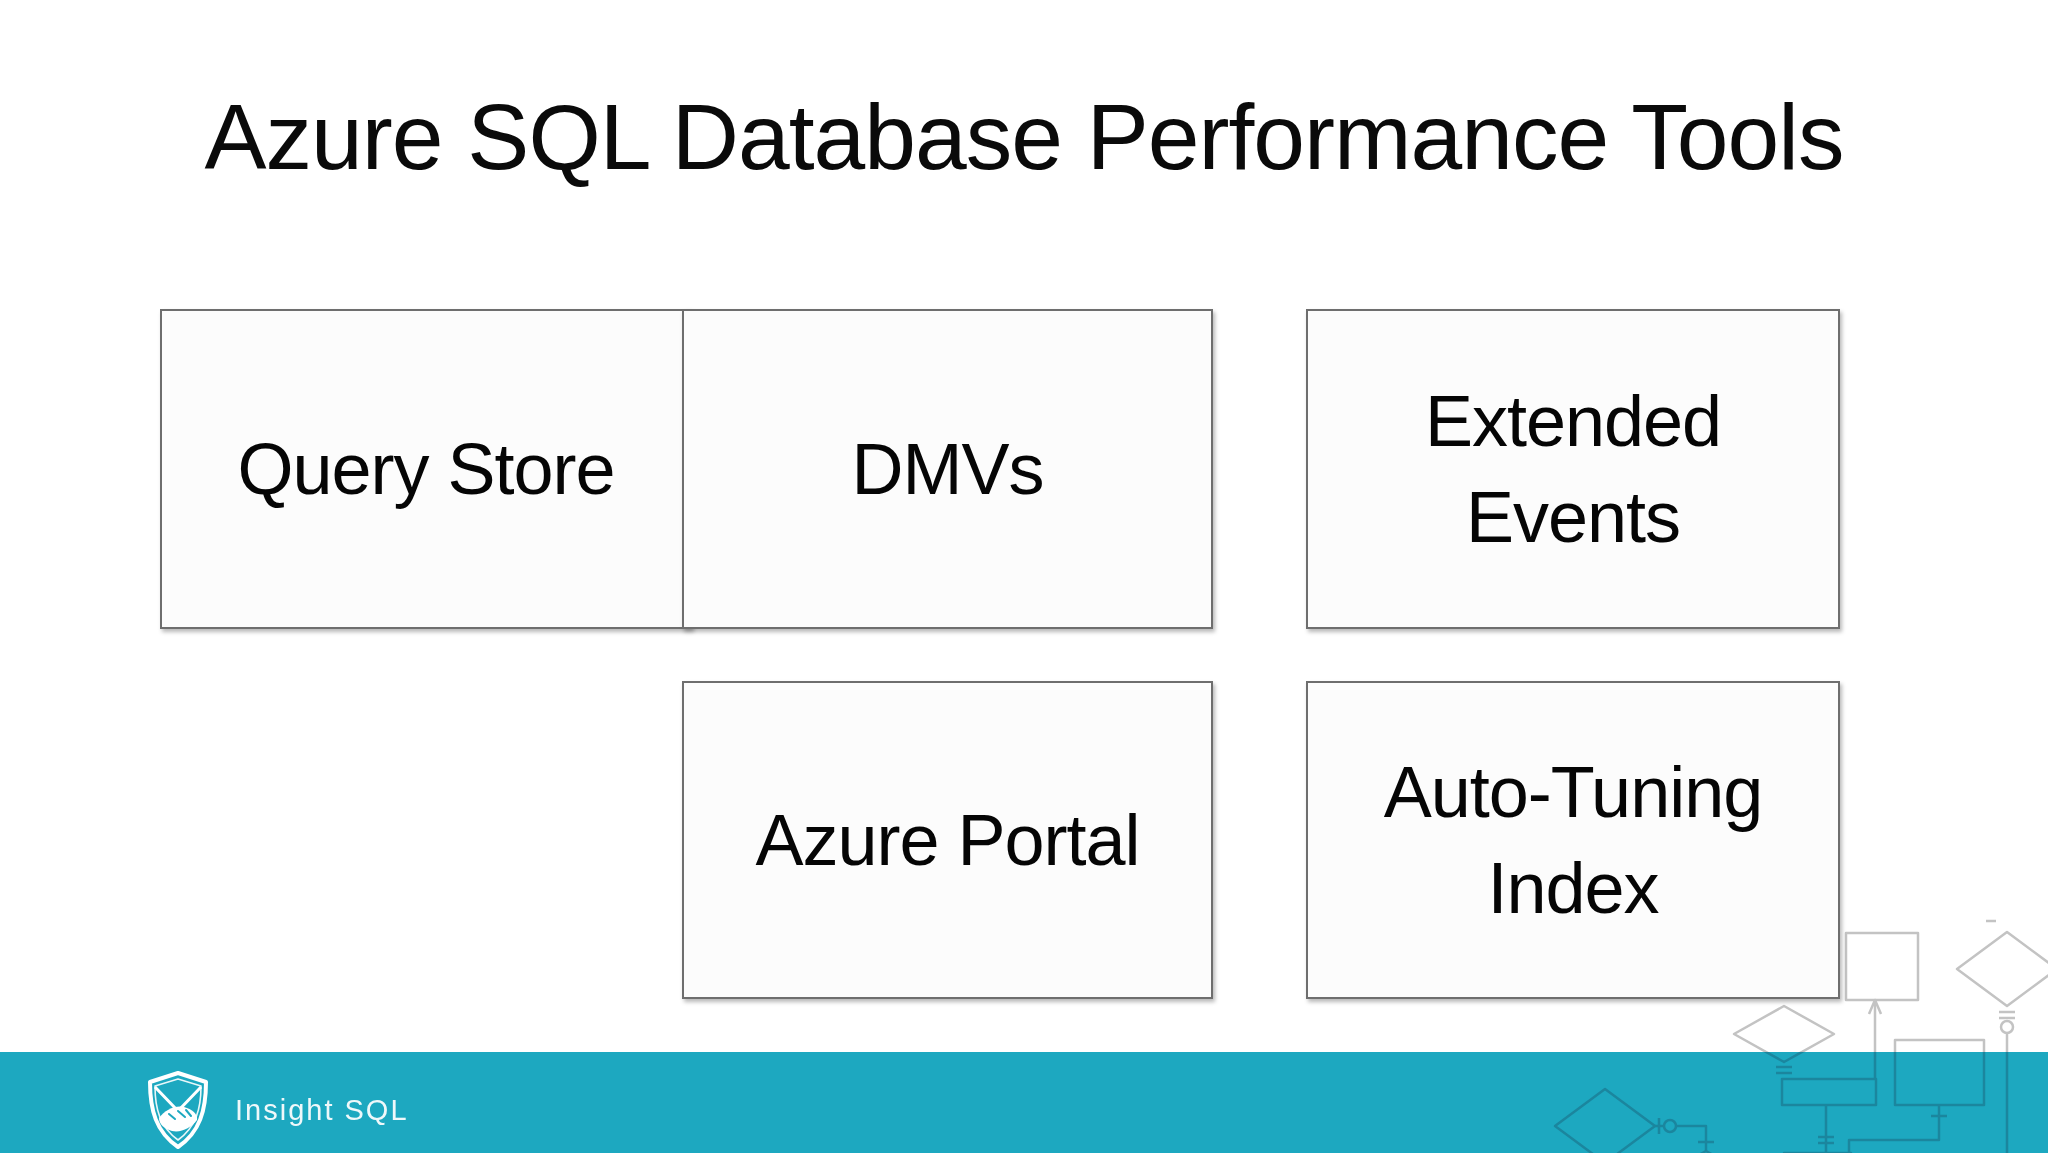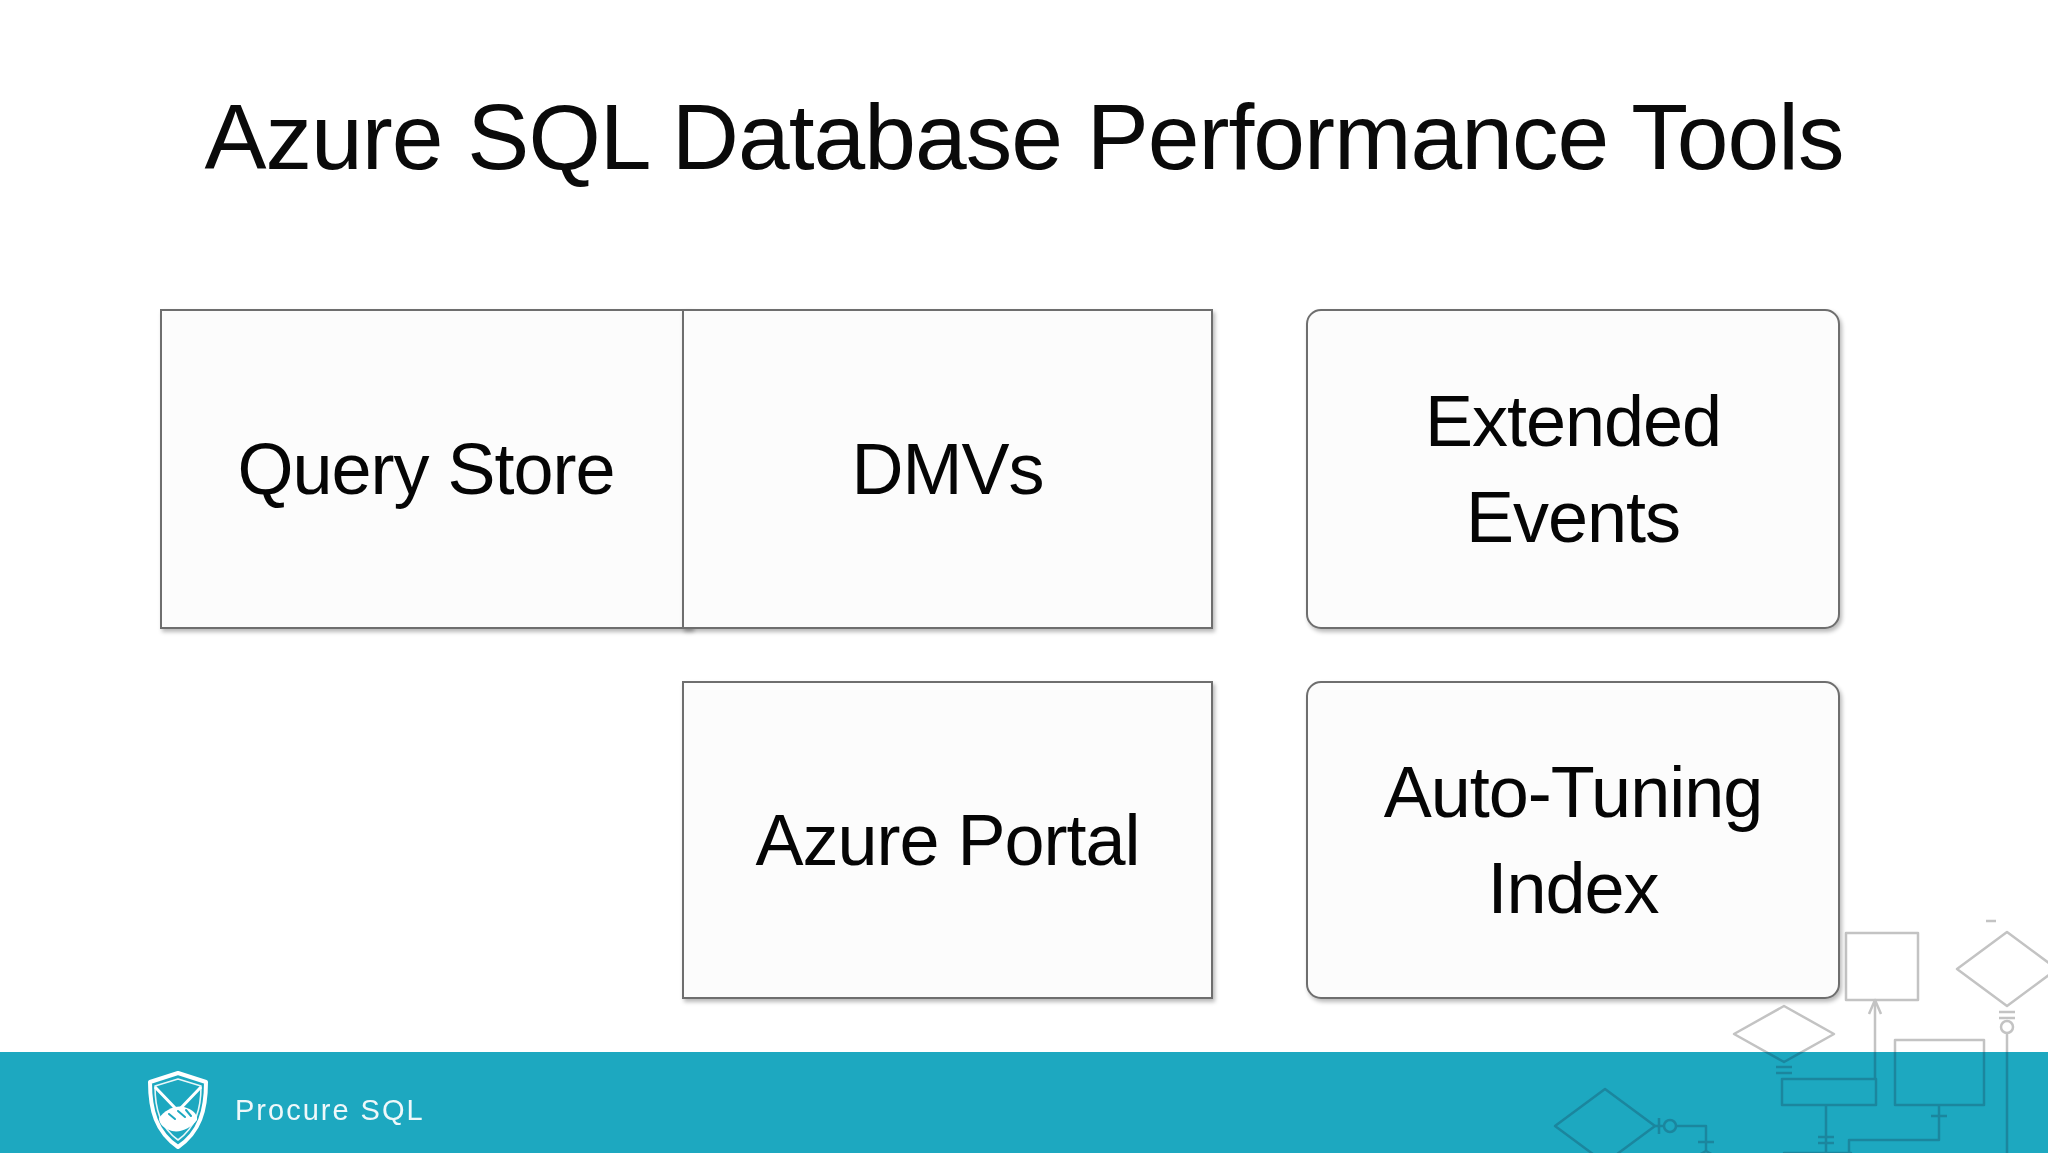--- a/index.html
+++ b/index.html
@@ -43,21 +43,21 @@
     line-height: 1.34;
     letter-spacing: -1px;
     white-space: pre-line;
     color: #050505;
   }
 
   .box-r1 { top: 293px; height: 320px; }
   .box-r2 { top: 665px; height: 318px; }
   .box-c1 { left: 160px;  width: 532px; }
   .box-c2 { left: 682px;  width: 531px; }
-  .box-c3 { left: 1306px; width: 534px; border-radius: 15px; }
+  .box-c3 { left: 1306px; width: 534px; }
 
   .footer-bar {
     position: absolute;
     left: 0; top: 1036px;
     width: 2048px; height: 111px;
     background: #1DA8C0;
     z-index: 0;
   }
   .bottom-strip {
     position: absolute;
@@ -162,18 +162,18 @@
   <div class="footer-bar"></div>
 
   <div class="brand">
     <svg width="66" height="80" viewBox="0 0 66 80" aria-hidden="true">
       <path d="M33,3 L5,12 C5,40 11,62 33,77 C55,62 61,40 61,12 Z" fill="none" stroke="#ffffff" stroke-width="4" stroke-linejoin="round"></path>
       <path d="M33,9 L10,16 C10,39 15,57 33,70 C51,57 56,39 56,16 Z" fill="none" stroke="#ffffff" stroke-width="1.6" opacity="0.9" stroke-linejoin="round"></path>
       <path d="M10,17 L33,41 L56,17" fill="none" stroke="#ffffff" stroke-width="3" stroke-linejoin="round"></path>
       <path d="M14,48 C20,40 30,35 39,37 C47,39 53,44 52,50 C46,58 36,63 27,61 C19,59 14,54 14,48 Z" fill="#ffffff" stroke="none"></path>
       <path d="M24,44 l6,5 M33,41 l7,6 M41,40 l5,6" fill="none" stroke="#1DA8C0" stroke-width="2" stroke-linecap="round"></path>
     </svg>
-    <span class="brand-name">Procure SQL</span>
+    <span class="brand-name">Insight SQL</span>
   </div>
 
   <div class="bottom-strip"></div>
 
 </div>
 
 </body></html>

